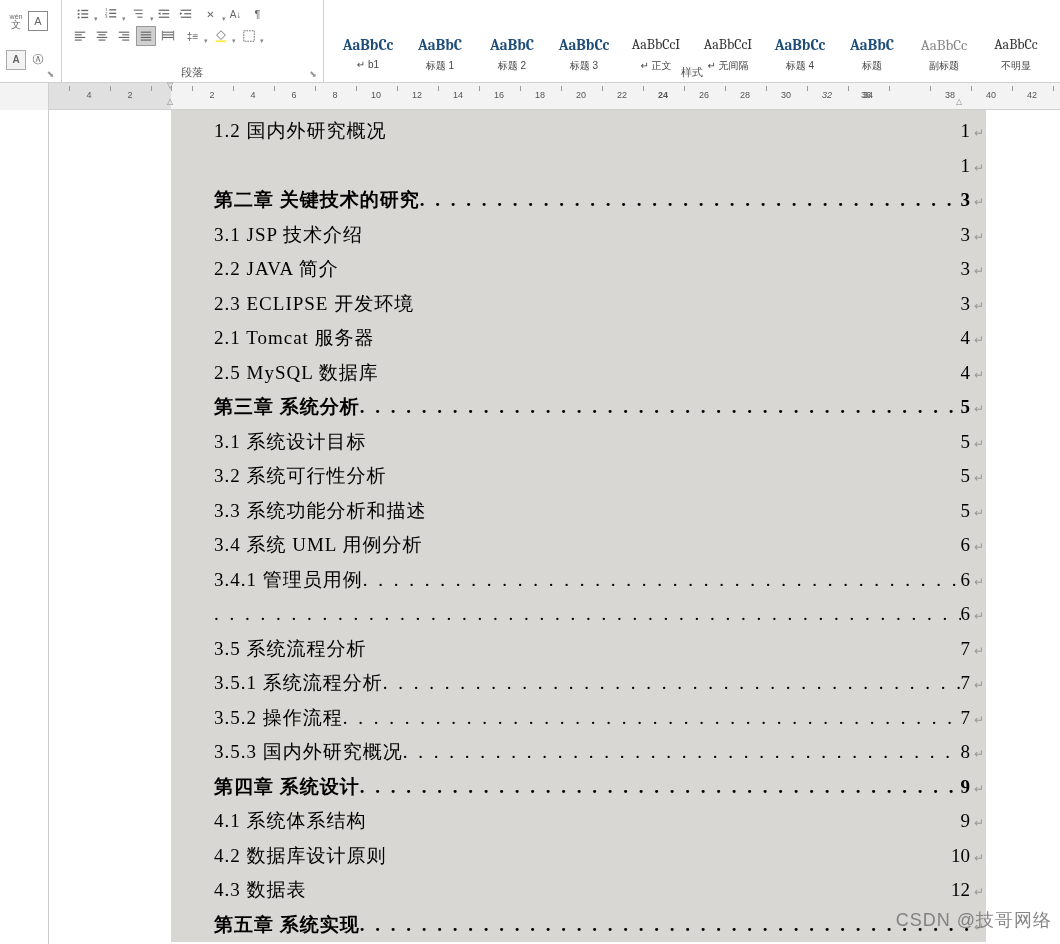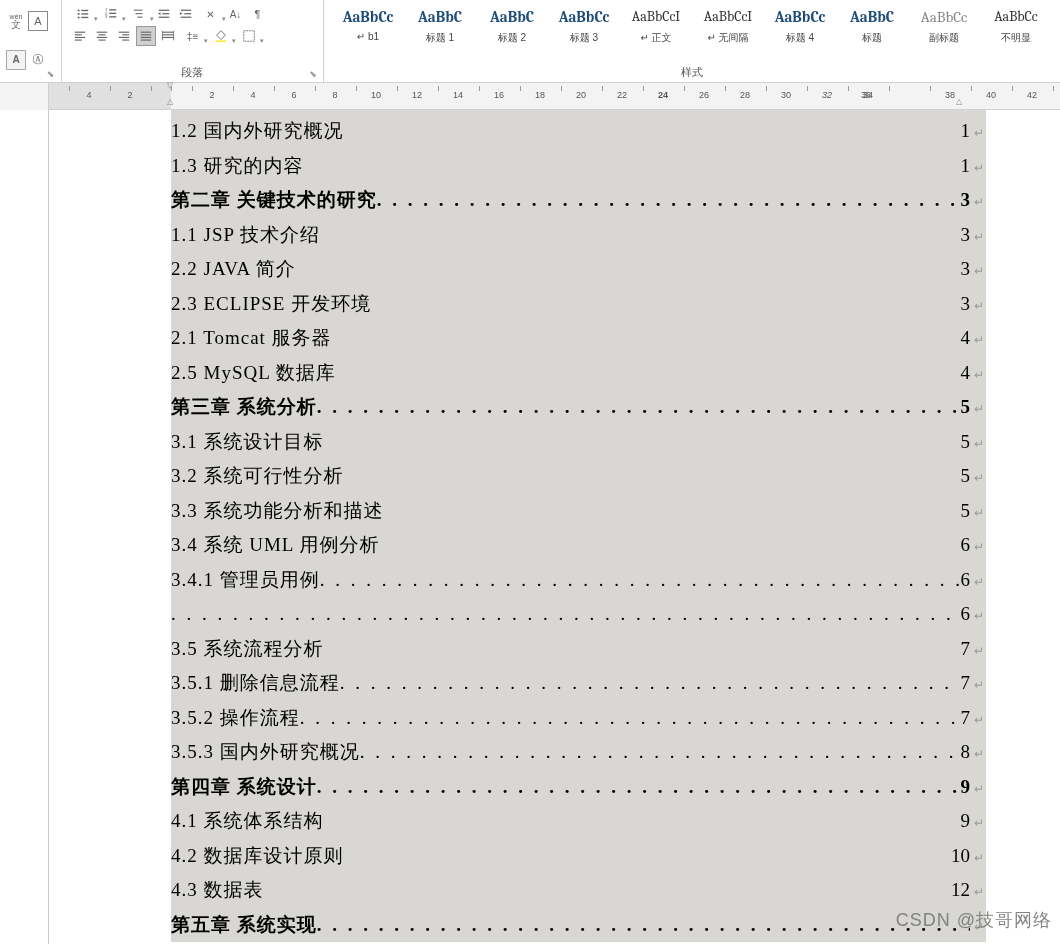--- a/index.html
+++ b/index.html
@@ -12,42 +12,42 @@
 .style-group { flex: 1; border-bottom: 1px solid #d0d0d0; padding: 4px 8px; position: relative; height: 83px; }
 .group-label { position: absolute; bottom: 2px; left: 50%; transform: translateX(-50%); font-size: 11px; color: #555; }
 .group-launcher { position: absolute; bottom: 2px; right: 4px; font-size: 9px; color: #999; width: 12px; height: 12px; text-align: center; line-height: 12px; }
 
 .btn-row { display: flex; gap: 2px; align-items: center; margin-bottom: 2px; }
 .tb-btn { width: 20px; height: 20px; display: flex; align-items: center; justify-content: center; font-size: 12px; color: #666; cursor: pointer; position: relative; }
 .tb-btn.wide { width: 26px; }
 .tb-btn .dd { position: absolute; right: -2px; bottom: 1px; font-size: 7px; color: #888; }
 .tb-btn svg { width: 14px; height: 14px; }
 
-.style-scroll { display: flex; overflow: hidden; height: 54px; }
+.style-scroll { display: flex; overflow: hidden; height: 54px; margin-top: 28px; }
 .style-item { min-width: 72px; padding: 2px 4px; text-align: center; cursor: pointer; }
 .style-sample { font-size: 15px; color: #2a5a9a; line-height: 22px; font-family: Cambria, serif; }
 .style-sample.heading { color: #1f4e79; font-weight: bold; }
 .style-sample.subtitle { color: #888; }
 .style-sample.body { color: #333; font-size: 14px; }
 .style-name { font-size: 10px; color: #444; margin-top: 3px; }
 
 
 .ruler-wrap { display: flex; height: 27px; position: relative; }
 .ruler-corner { width: 49px; background: #f3f3f3; border-right: 1px solid #d0d0d0; }
 .ruler { flex: 1; background: #f3f3f3; position: relative; font-size: 9px; color: #555; border-bottom: 1px solid #d0d0d0; }
 .tick-major { position: absolute; top: 7px; font-size: 9px; transform: translateX(-50%); }
 .tick { position: absolute; top: 3px; width: 1px; height: 5px; background: #999; }
 .ruler-margin { position: absolute; top: 0; height: 100%; background: #e0e0e0; }
 .indent-marker { position: absolute; font-size: 8px; color: #888; }
 
 
 .doc-area { display: flex; height: 834px; background: #777; }
 .left-gutter { width: 49px; background: #fff; border-right: 1px solid #ccc; }
 .page { flex: 1; background: #fff; position: relative; }
-.content { position: absolute; left: 122px; right: 0; top: 0; width: 815px; background: #d8d7d3; font-family: SimSun, serif; font-size: 19px; line-height: 34px; color: #000; padding-top: 4px; }
+.content { position: absolute; left: 122px; right: 0; top: 0; width: 815px; background: #d8d7d3; font-family: SimSun, serif; font-size: 19px; line-height: 34px; color: #000; padding-top: 4px; padding-left: 43px; }
 .toc-line { display: flex; align-items: baseline; height: 34.5px; position: relative; }
 .toc-text { white-space: nowrap; letter-spacing: 1px; }
 .toc-dots { flex: 1; overflow: hidden; white-space: nowrap; letter-spacing: 3px; color: #000; }
 .toc-page { text-align: right; padding-right: 2px; }
 .toc-line.bold .toc-text, .toc-line.bold .toc-page { font-weight: bold; }
 .toc-line.bold .toc-dots { font-weight: bold; }
 .ret { color: #999; font-size: 12px; margin-left: 2px; width: 12px; }
 
 .watermark { position: absolute; bottom: 12px; right: 8px; font-size: 18px; color: rgba(120,120,120,0.9); font-family: sans-serif; letter-spacing: 1px; }
 
@@ -301,33 +301,32 @@
   <div class="left-gutter"></div>
   <div class="page">
     <div class="content" id="toc-content">
         <div class="toc-line">
           <span class="toc-text">1.2 国内外研究概况</span>
           <span style="flex: 1 1 0%;"></span>
           <span class="toc-page">1</span>
           <span class="ret">↵</span>
         </div>
         <div class="toc-line">
-          <span class="toc-text">1.3 研究的内容</span>
           <span style="flex: 1 1 0%;"></span>
           <span class="toc-page">1</span>
           <span class="ret">↵</span>
         </div>
         <div class="toc-line bold">
           <span class="toc-text">第二章 关键技术的研究</span>
           <span class="toc-dots">. . . . . . . . . . . . . . . . . . . . . . . . . . . . . . . . . . . . . . . . . . . . . . . . . . . . . . . . . . . . . . . . . . . . . . . . . . . . . . . . . . . . . . . . . . . . . . . . . . . . . . . . . . . . . . . . . . . . . . . . . . . . . . . . . . . . . . . . . . . . . . . . . . . . . . . . . . . . . . . . . . . . . . . . . . . . . . . . . . . . . . . . . . . . . . . . . . . . . . . . </span>
           <span class="toc-page">3</span>
           <span class="ret">↵</span>
         </div>
         <div class="toc-line">
-          <span class="toc-text">1.1 JSP 技术介绍</span>
+          <span class="toc-text">3.1 JSP 技术介绍</span>
           <span style="flex: 1 1 0%;"></span>
           <span class="toc-page">3</span>
           <span class="ret">↵</span>
         </div>
         <div class="toc-line">
           <span class="toc-text">2.2 JAVA 简介</span>
           <span style="flex: 1 1 0%;"></span>
           <span class="toc-page">3</span>
           <span class="ret">↵</span>
         </div>
@@ -390,21 +389,21 @@
           <span class="toc-page">6</span>
           <span class="ret">↵</span>
         </div>
         <div class="toc-line">
           <span class="toc-text">3.5 系统流程分析</span>
           <span style="flex: 1 1 0%;"></span>
           <span class="toc-page">7</span>
           <span class="ret">↵</span>
         </div>
         <div class="toc-line">
-          <span class="toc-text">3.5.1 删除信息流程</span>
+          <span class="toc-text">3.5.1 系统流程分析</span>
           <span class="toc-dots">. . . . . . . . . . . . . . . . . . . . . . . . . . . . . . . . . . . . . . . . . . . . . . . . . . . . . . . . . . . . . . . . . . . . . . . . . . . . . . . . . . . . . . . . . . . . . . . . . . . . . . . . . . . . . . . . . . . . . . . . . . . . . . . . . . . . . . . . . . . . . . . . . . . . . . . . . . . . . . . . . . . . . . . . . . . . . . . . . . . . . . . . . . . . . . . . . . . . . . . . </span>
           <span class="toc-page">7</span>
           <span class="ret">↵</span>
         </div>
         <div class="toc-line">
           <span class="toc-text">3.5.2 操作流程</span>
           <span class="toc-dots">. . . . . . . . . . . . . . . . . . . . . . . . . . . . . . . . . . . . . . . . . . . . . . . . . . . . . . . . . . . . . . . . . . . . . . . . . . . . . . . . . . . . . . . . . . . . . . . . . . . . . . . . . . . . . . . . . . . . . . . . . . . . . . . . . . . . . . . . . . . . . . . . . . . . . . . . . . . . . . . . . . . . . . . . . . . . . . . . . . . . . . . . . . . . . . . . . . . . . . . . </span>
           <span class="toc-page">7</span>
           <span class="ret">↵</span>
         </div>

